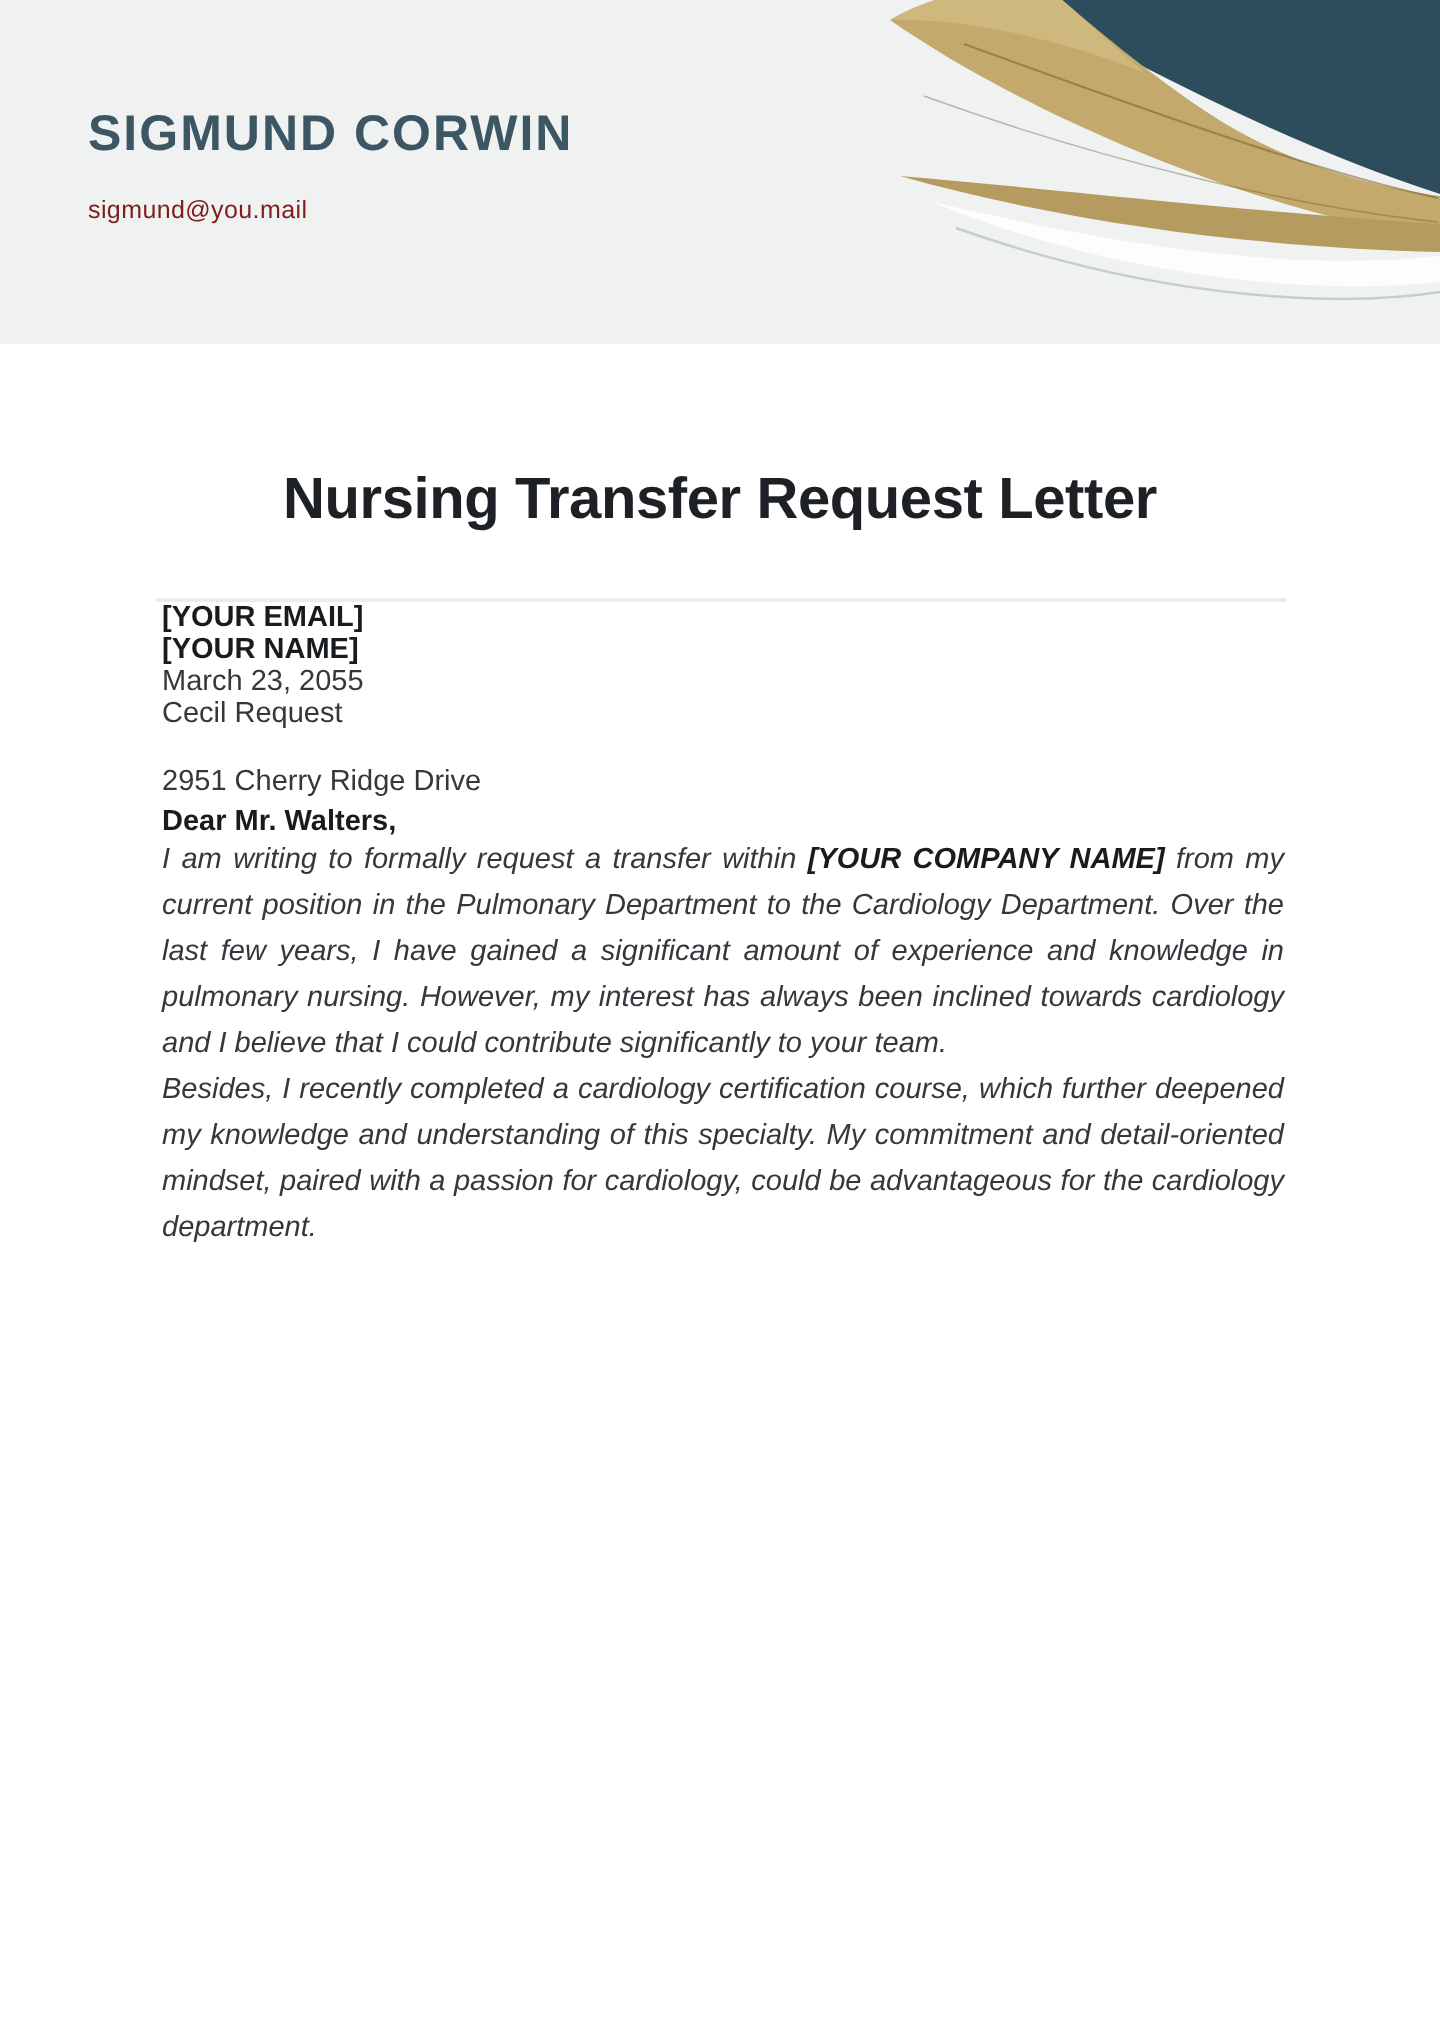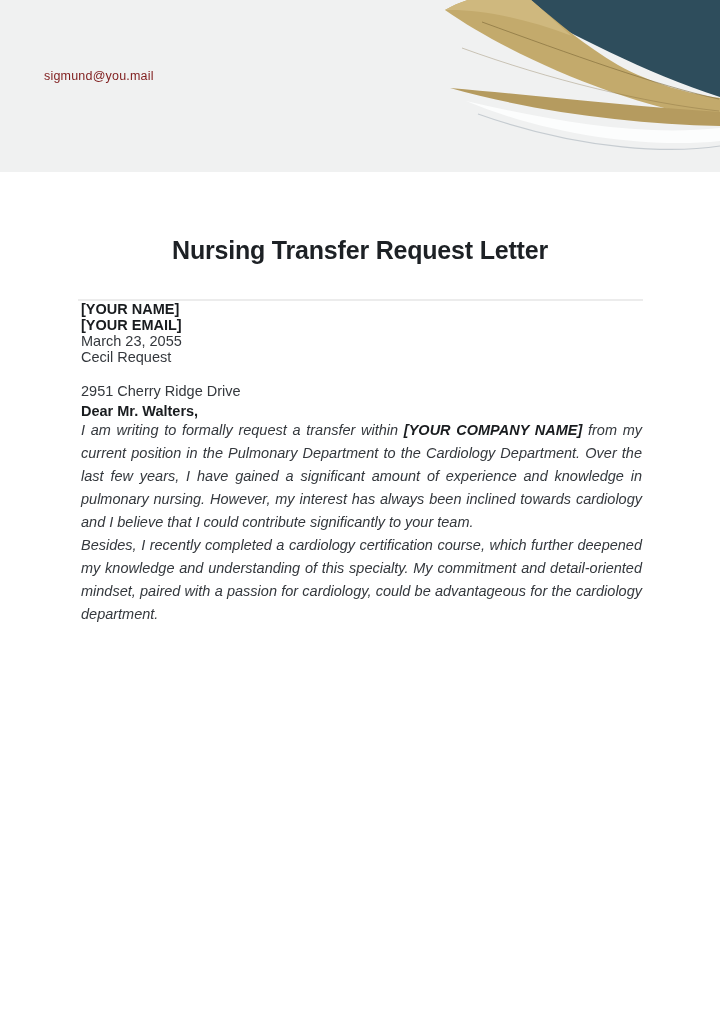--- a/index.html
+++ b/index.html
@@ -50,21 +50,21 @@
     right: 0;
     width: 300px;
     height: 172px;
     display: block;
   }
 
   
   .doc-title {
     margin: 64px 0 0 0;
     text-align: center;
-    font-size: 25px;
+    font-size: 29px;
     line-height: 29px;
     font-weight: 700;
     letter-spacing: -0.2px;
     color: #1d2125;
   }
   .divider {
     margin: 34px 77px 0 78px;
     height: 2px;
     background: #ececec;
     border: none;
@@ -93,20 +93,21 @@
   }
   .para strong { color: #191c1f; }
 </style>
 </head>
 <body>
 
 <div class="page">
 
   <header class="letterhead">
     <div class="letterhead-text">
+      <h1 class="sender-display-name">SIGMUND CORWIN</h1>
       <div class="sender-display-email">sigmund@you.mail</div>
     </div>
 
     <svg class="swoosh-svg" viewBox="0 0 300 172" preserveAspectRatio="none" xmlns="http://www.w3.org/2000/svg">
 
       <path d="M88,0 L300,0 L300,97 C225,73 152,34 88,0 Z" fill="#2e4d5c"></path>
 
       <path d="M25,10 C45,-2 75,-9 105,-5 C130,16 165,46 198,65 C232,84 270,94 300,98 L300,120 C200,104 88,54 25,10 Z" fill="#c3aa6c"></path>
 
       <path d="M25,10 C45,-2 75,-9 105,-5 C118,5 135,22 152,36 C105,18 60,9 25,10 Z" fill="#cfb87e"></path>
@@ -120,23 +121,23 @@
       <path d="M58,114 C165,152 255,153 300,146" stroke="#c6ccd1" stroke-width="1.2" fill="none"></path>
     </svg>
   </header>
 
   <main>
     <h2 class="doc-title">Nursing Transfer Request Letter</h2>
 
     <hr class="divider">
 
     <div class="content">
+      <p class="bold-line sender-email-line">[YOUR EMAIL]</p>
+
       <p class="bold-line sender-name-line">[YOUR NAME]</p>
-
-      <p class="bold-line sender-email-line">[YOUR EMAIL]</p>
 
       <p class="date-line">March 23, 2055</p>
 
       <p class="recipient-name-line">Cecil Request</p>
 
       <div class="address-block">
         <p>2951 Cherry Ridge Drive</p>
       </div>
 
       <p class="bold-line salutation-line">Dear Mr. Walters,</p>

